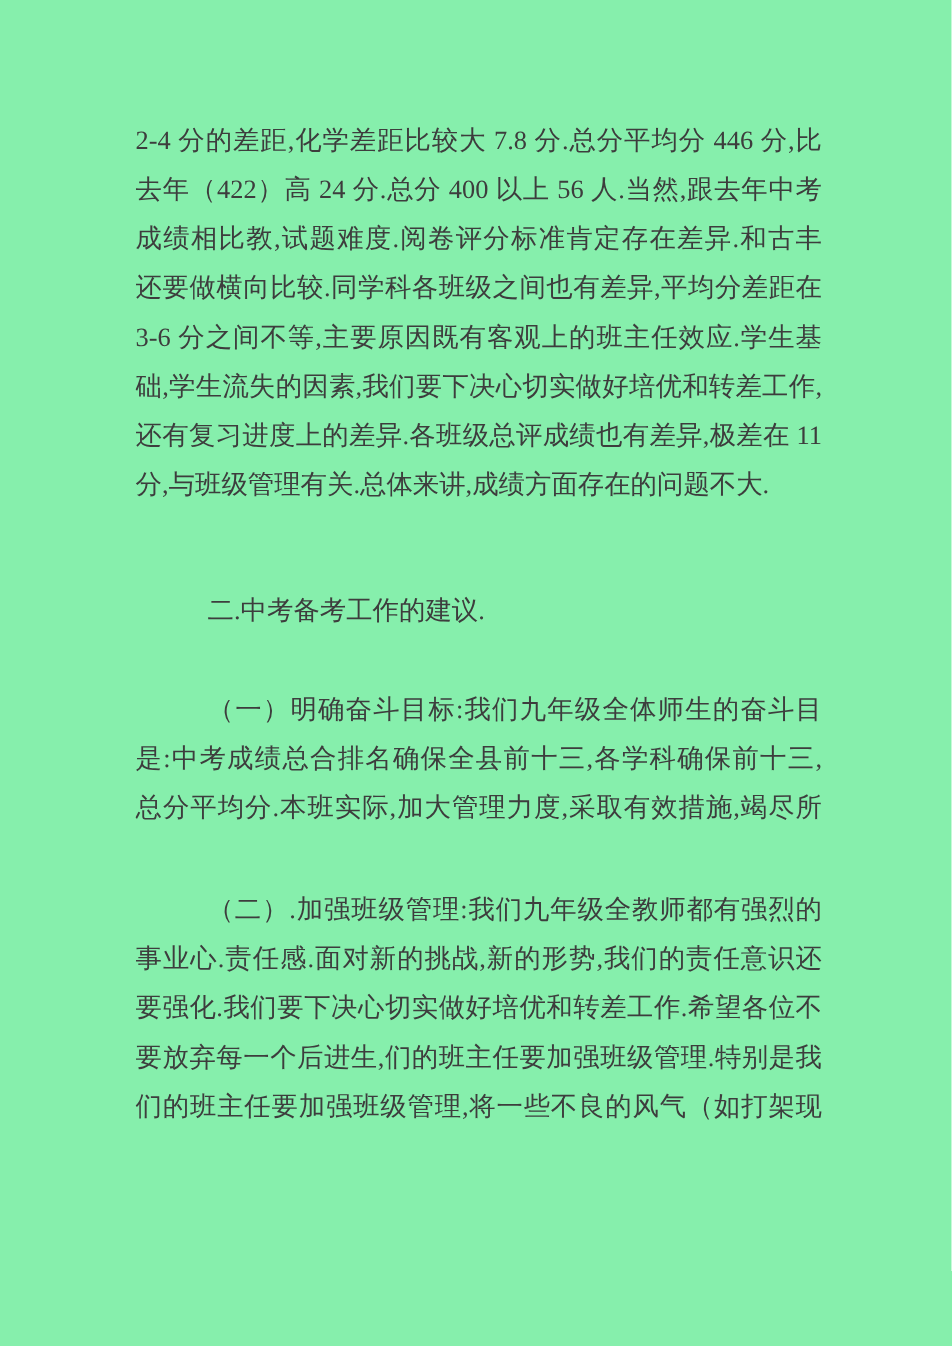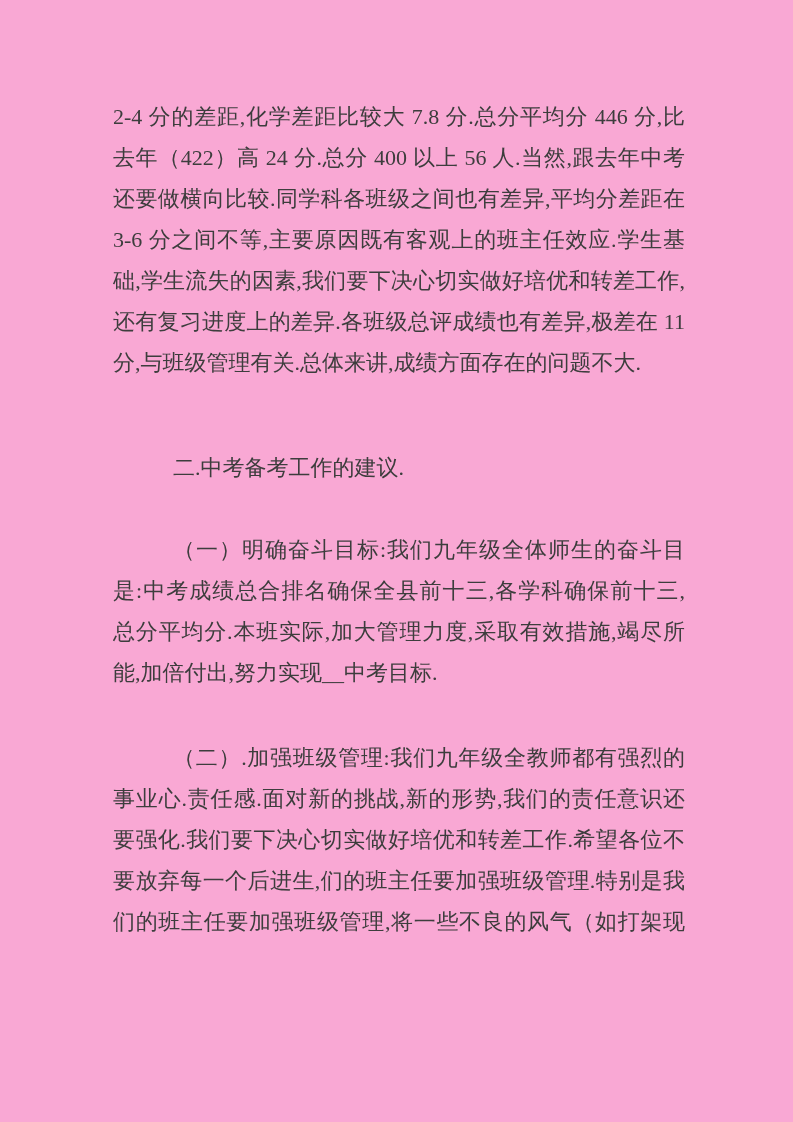--- a/index.html
+++ b/index.html
@@ -9,21 +9,21 @@
   }
   body {
     width: 793px;
     height: 1122px;
     font-family: "Liberation Serif", "DejaVu Serif", serif;
   }
   .page {
     position: relative;
     width: 793px;
     height: 1122px;
-    background: #f9a8d4;
+    background: #86efac;
     overflow: hidden;
   }
   .text-area {
     position: absolute;
     left: 113px;
     top: 96px;
     width: 572px;
     color: #3d3d3d;
     font-size: 22px;
     line-height: 41px;
@@ -47,36 +47,36 @@
 </style>
 </head>
 <body>
 
 <div class="page">
   <div class="text-area">
 
     <div class="para">
       <div class="line">2-4 分的差距,化学差距比较大 7.8 分.总分平均分 446 分,比</div>
       <div class="line">去年（422）高 24 分.总分 400 以上 56 人.当然,跟去年中考</div>
+      <div class="line">成绩相比教,试题难度.阅卷评分标准肯定存在差异.和古丰</div>
       <div class="line">还要做横向比较.同学科各班级之间也有差异,平均分差距在</div>
       <div class="line">3-6 分之间不等,主要原因既有客观上的班主任效应.学生基</div>
       <div class="line">础,学生流失的因素,我们要下决心切实做好培优和转差工作,</div>
       <div class="line">还有复习进度上的差异.各班级总评成绩也有差异,极差在 11</div>
       <div class="line lastline">分,与班级管理有关.总体来讲,成绩方面存在的问题不大.</div>
     </div>
 
     <div class="para gap-heading">
       <div class="line lastline indent">二.中考备考工作的建议.</div>
     </div>
 
     <div class="para gap-s2">
       <div class="line indent">（一）明确奋斗目标:我们九年级全体师生的奋斗目标</div>
       <div class="line">是:中考成绩总合排名确保全县前十三,各学科确保前十三,</div>
       <div class="line">总分平均分.本班实际,加大管理力度,采取有效措施,竭尽所</div>
-      <div class="line lastline">能,加倍付出,努力实现__中考目标.</div>
     </div>
 
     <div class="para gap-s3">
       <div class="line indent">（二）.加强班级管理:我们九年级全教师都有强烈的</div>
       <div class="line">事业心.责任感.面对新的挑战,新的形势,我们的责任意识还</div>
       <div class="line">要强化.我们要下决心切实做好培优和转差工作.希望各位不</div>
       <div class="line">要放弃每一个后进生,们的班主任要加强班级管理.特别是我</div>
       <div class="line">们的班主任要加强班级管理,将一些不良的风气（如打架现象.</div>
     </div>
 

